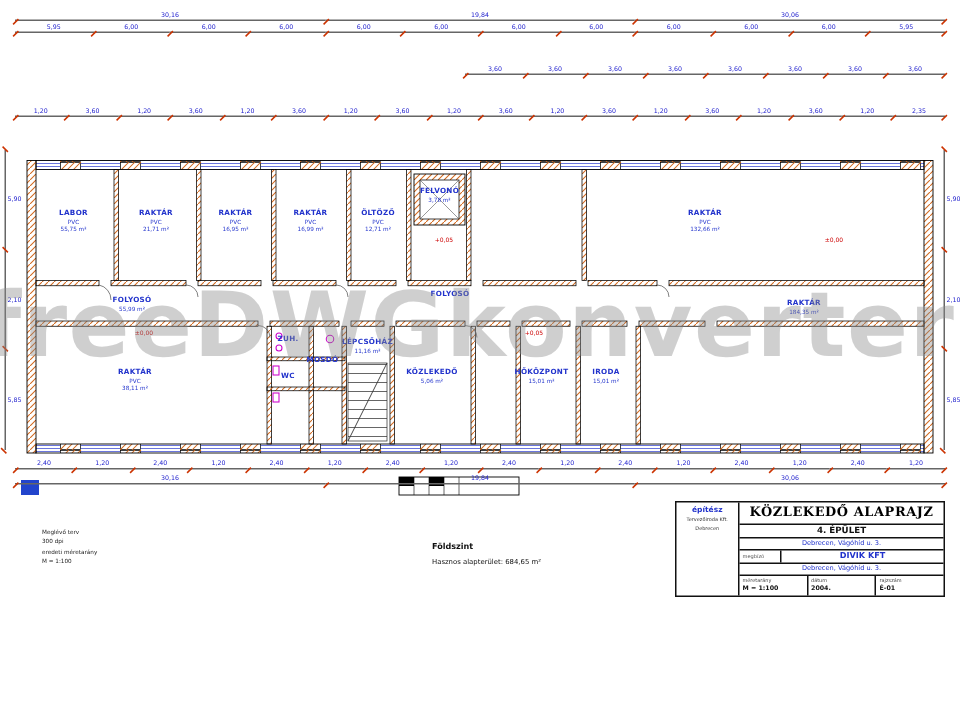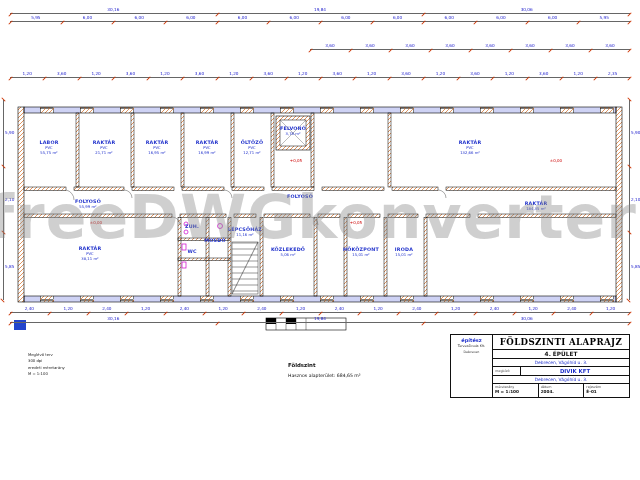--- a/index.html
+++ b/index.html
@@ -348,21 +348,21 @@
       <span class="note-line">M = 1:100</span>
     </div>
 
   <div class="tb">
     <div class="tb-left">
       <span class="arch">építész</span>
       <span class="al">Tervezőiroda Kft.</span>
       <span class="al">Debrecen</span>
     </div>
     <div class="tb-right">
-      <div class="tb-title">FÖLDSZINTI ALAPRAJZ</div>
+      <div class="tb-title">KÖZLEKEDŐ ALAPRAJZ</div>
       <div class="tb-sub">4. ÉPÜLET</div>
       <div class="tb-loc">Debrecen, Vágóhíd u. 3.</div>
       <div class="tb-client">
         <span class="lbl">megbízó</span>
         <span class="val">DIVIK KFT</span>
       </div>
       <div class="tb-addr">Debrecen, Vágóhíd u. 3.</div>
       <div class="tb-bottom">
         <div class="cell">
           <span>méretarány</span>

